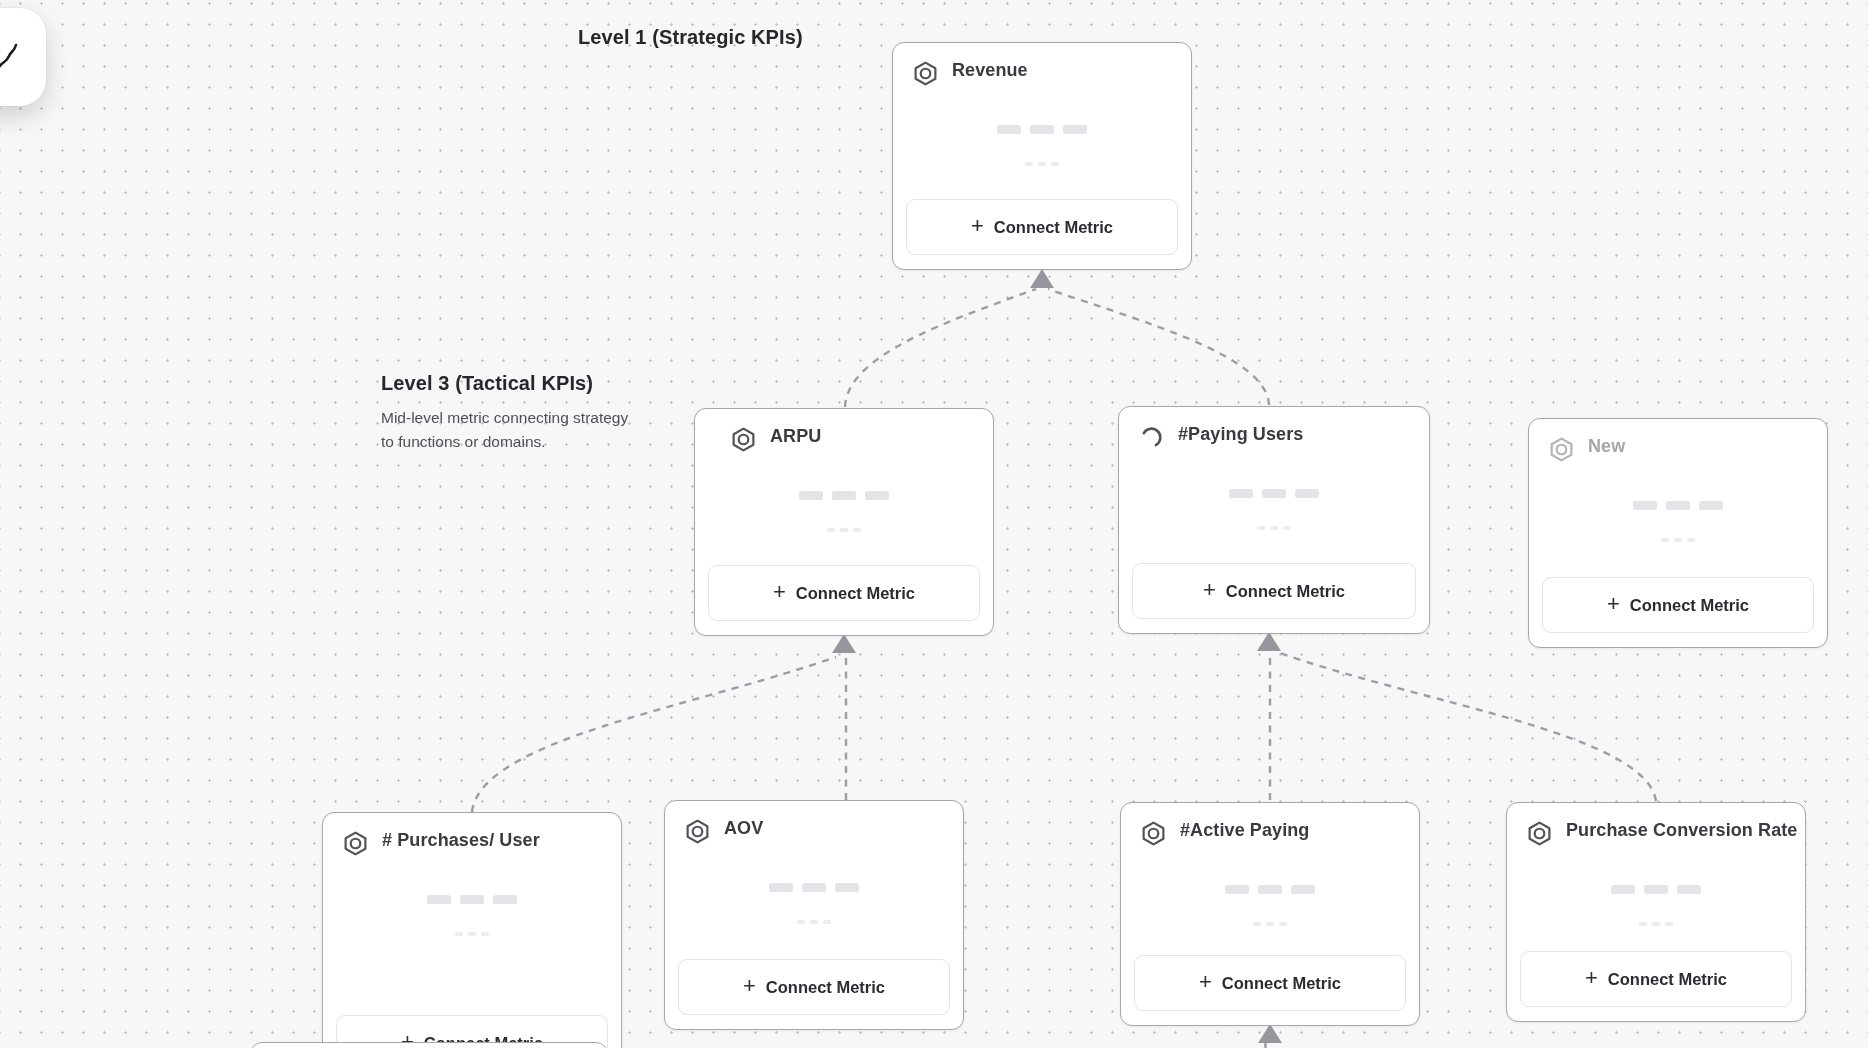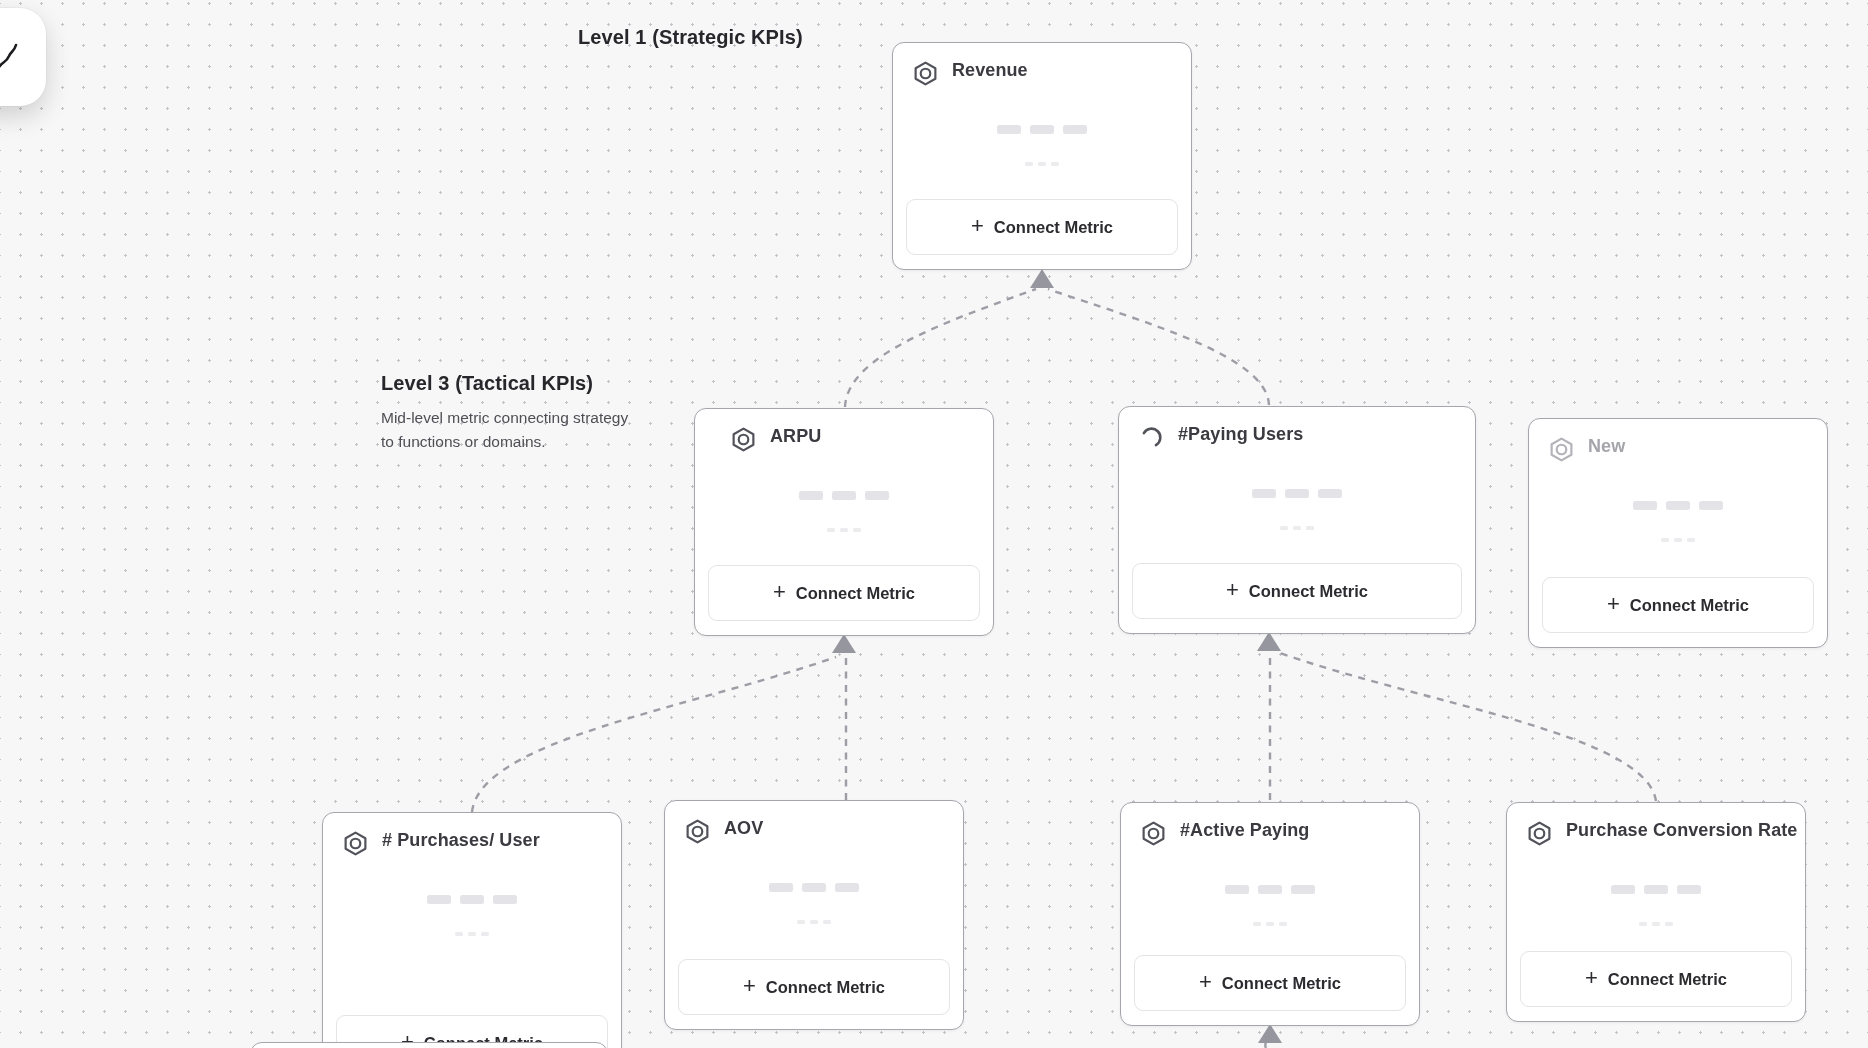--- a/index.html
+++ b/index.html
@@ -148,21 +148,21 @@
           <i></i>
           <i></i>
         </div>
     </div>
     <button class="connect-btn">
       <span class="plus">+</span>
       <span>Connect Metric</span>
     </button>
   </div>
 
-  <div class="card" style="left:1118px;top:406px;width:358px;height:228px;">
+  <div class="card" style="left:1118px;top:406px;width:312px;height:228px;">
     <div class="card-head">
       <span class="node-icon">
         <svg width="27" height="27" viewBox="0 0 26 26">
             <path d="M 5.64 8.75 A 8.5 8.5 0 1 1 17.25 20.36" fill="none" stroke="#52525b" stroke-width="2.5" stroke-linecap="round"></path>
           </svg>
       </span>
       <span class="card-title">#Paying Users</span>
     </div>
     <div class="skeleton">
       <div class="sk-row1">

